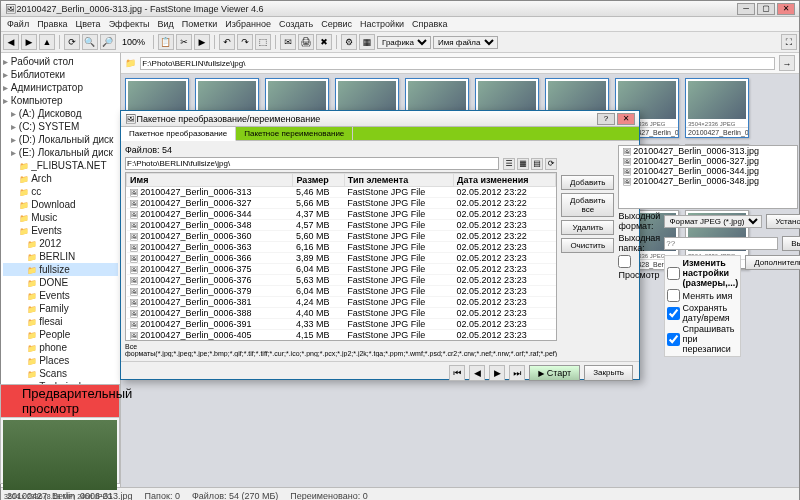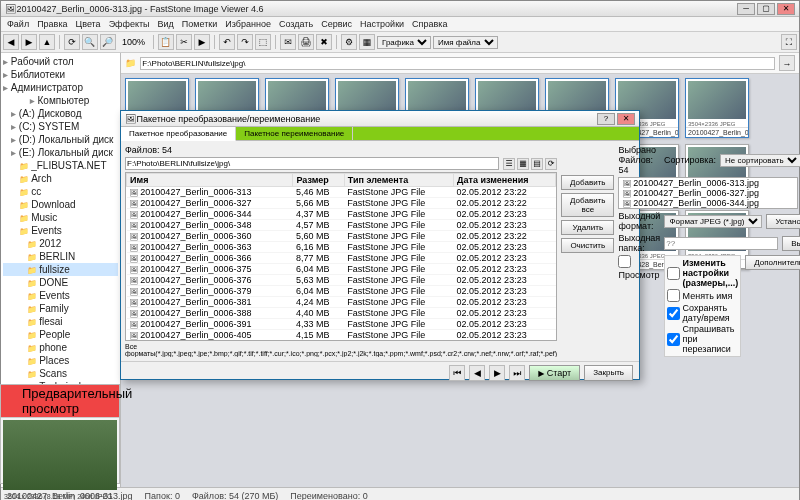--- a/index.html
+++ b/index.html
@@ -117,21 +117,21 @@
     <select><option>Графика</option></select>
     <select><option>Имя файла</option></select>
     <div style="flex:1"></div>
     <div class="tbtn">⛶</div>
   </div>
   <div class="main">
     <div class="tree" id="tree">
         <div class="tree-item" style="padding-left: 0px;">Рабочий стол</div>
         <div class="tree-item" style="padding-left: 0px;">Библиотеки</div>
         <div class="tree-item" style="padding-left: 0px;">Администратор</div>
-        <div class="tree-item" style="padding-left: 0px; text-align: center;">Компьютер</div>
+        <div class="tree-item" style="padding-left: 0px;">Компьютер</div>
         <div class="tree-item" style="padding-left: 8px;">(A:) Дисковод</div>
         <div class="tree-item" style="padding-left: 8px;">(C:) SYSTEM</div>
         <div class="tree-item" style="padding-left: 8px;">(D:) Локальный диск</div>
         <div class="tree-item" style="padding-left: 8px;">(E:) Локальный диск</div>
         <div class="tree-item folder" style="padding-left: 16px;">_FLIBUSTA.NET</div>
         <div class="tree-item folder" style="padding-left: 16px;">Arch</div>
         <div class="tree-item folder" style="padding-left: 16px;">cc</div>
         <div class="tree-item folder" style="padding-left: 16px;">Download</div>
         <div class="tree-item folder" style="padding-left: 16px;">Music</div>
         <div class="tree-item folder" style="padding-left: 16px;">Events</div>
@@ -391,21 +391,21 @@
                 <td>02.05.2012 23:22</td>
               </tr>
               <tr>
                 <td>20100427_Berlin_0006-363</td>
                 <td>6,16 MB</td>
                 <td>FastStone JPG File</td>
                 <td>02.05.2012 23:23</td>
               </tr>
               <tr>
                 <td>20100427_Berlin_0006-366</td>
-                <td>8,77 MB</td>
+                <td>3,89 MB</td>
                 <td>FastStone JPG File</td>
                 <td>02.05.2012 23:23</td>
               </tr>
               <tr>
                 <td>20100427_Berlin_0006-375</td>
                 <td>6,04 MB</td>
                 <td>FastStone JPG File</td>
                 <td>02.05.2012 23:23</td>
               </tr>
               <tr>
@@ -457,26 +457,20 @@
           <span style="font-size:7px;overflow:hidden;text-overflow:ellipsis">Все форматы(*.jpg;*.jpeg;*.jpe;*.bmp;*.gif;*.tif;*.tiff;*.cur;*.ico;*.png;*.pcx;*.jp2;*.j2k;*.tga;*.ppm;*.wmf;*.psd;*.cr2;*.crw;*.nef;*.nrw;*.orf;*.raf;*.pef)</span>
         </div>
     </div>
     <div style="display:flex;flex-direction:column;gap:3px;justify-content:flex-start;padding-top:30px">
       <div class="btn">Добавить</div>
       <div class="btn">Добавить все</div>
       <div class="btn">Удалить</div>
       <div class="btn">Очистить</div>
     </div>
     <div class="dlg-right">
-      <div class="field-row">
-        <span>Выбрано Файлов: 54</span>
-        <span style="flex:1"></span>
-        <span>Сортировка:</span>
-        <select><option>Не сортировать</option></select>
-      </div>
       <div class="selected-list" id="sellist">
           <div>20100427_Berlin_0006-313.jpg</div>
           <div>20100427_Berlin_0006-327.jpg</div>
           <div>20100427_Berlin_0006-344.jpg</div>
           <div>20100427_Berlin_0006-348.jpg</div>
         </div>
       <div class="field-row">
         <span>Выходной формат:</span>
         <select style="flex:1"><option>Формат JPEG (*.jpg)</option></select>
         <div class="btn">Установки</div>

